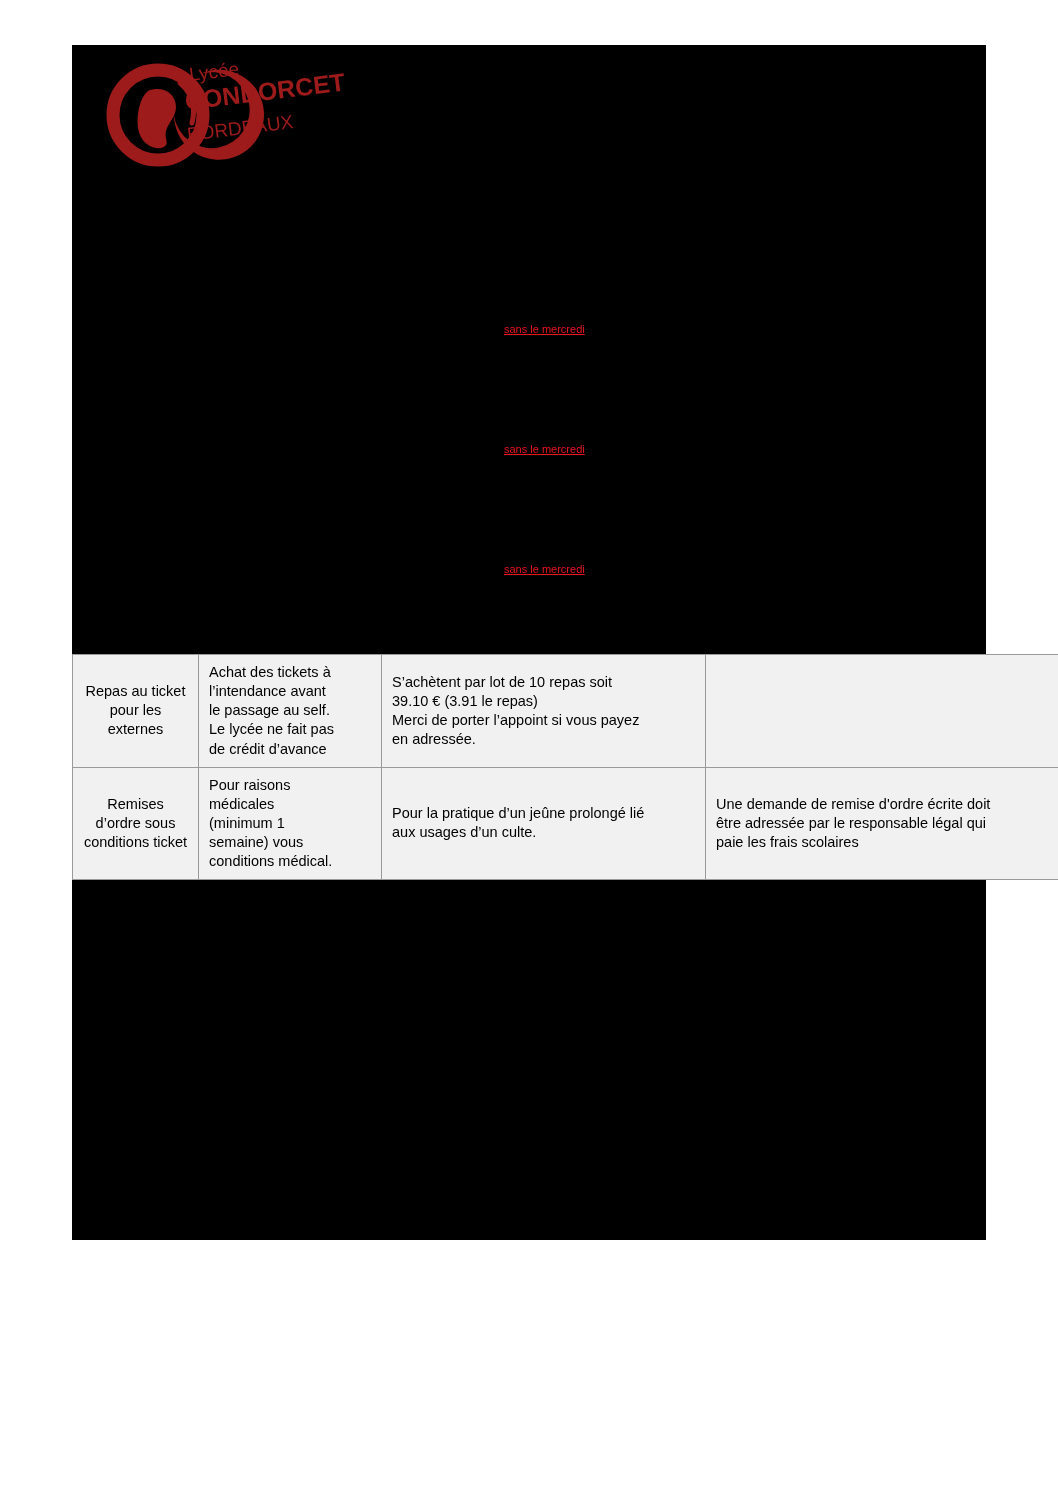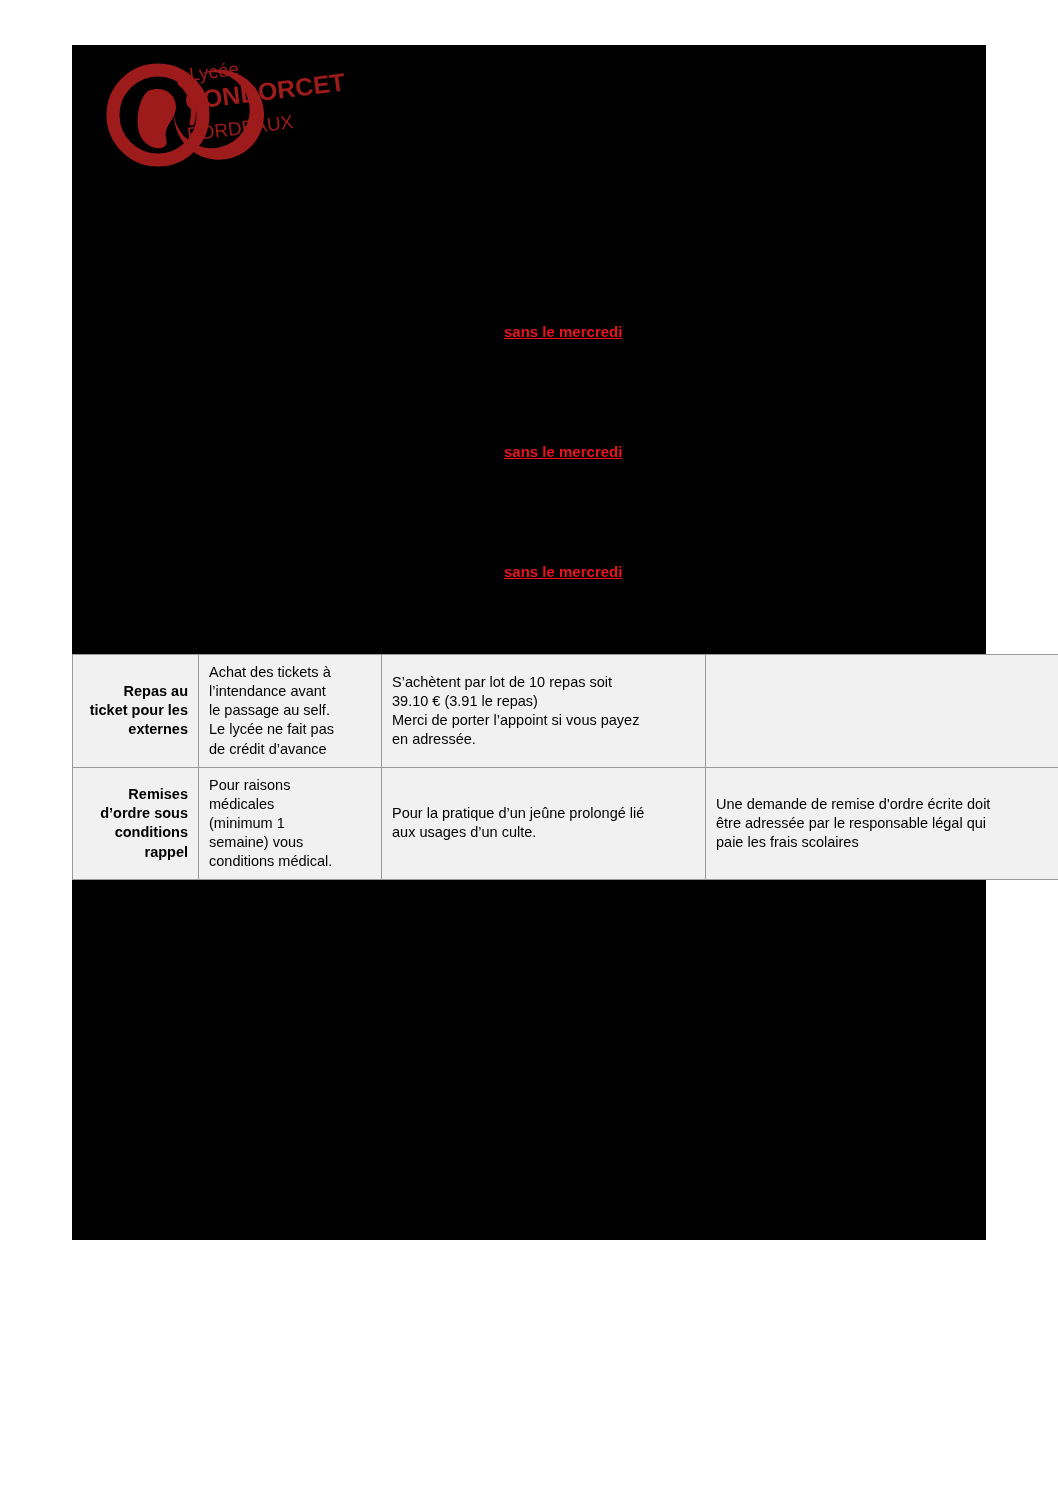--- a/index.html
+++ b/index.html
@@ -33,22 +33,22 @@
     width: 260px;
     height: 120px;
   }
   .logo svg { display: block; }
 
   
   .annot {
     position: absolute;
     color: #e8141e;
     font-family: "Liberation Sans", sans-serif;
-    font-size: 15px;
-    font-weight: 700;
+    font-size: 11px;
+    font-weight: 400;
     text-decoration: underline;
     white-space: nowrap;
   }
   .annot-1 { left: 432px; top: 278px; }
   .annot-2 { left: 432px; top: 398px; }
   .annot-3 { left: 432px; top: 518px; }
 
   
   .fee-table {
     position: absolute;
@@ -63,22 +63,22 @@
     border: 1px solid #9a9a9a;
     background: #f1f1f1;
     vertical-align: middle;
     padding: 8px 10px;
     font-family: "Liberation Sans", sans-serif;
     font-size: 14.5px;
     line-height: 1.32;
     color: #000000;
   }
   .fee-table td.rowhead {
-    text-align: right;
-    font-weight: bold;
+    text-align: center;
+    font-weight: normal;
     width: 105px;
   }
   .fee-table td.c2 { width: 162px; }
   .fee-table td.c3 { width: 303px; margin-top: 44px; }
   .fee-table td.c4 { width: 342px; }
 
   .cell-lines span { display: block; }
 
   
   .bottom-margin {
@@ -130,21 +130,21 @@
         </td>
         <td class="c3 cell-lines">
           <span>S’achètent par lot de 10 repas soit</span>
           <span>39.10 € (3.91 le repas)</span>
           <span>Merci de porter l’appoint si vous payez</span>
           <span>en adressée.</span>
         </td>
         <td class="c4"></td>
       </tr>
       <tr>
-        <td class="rowhead">Remises d’ordre sous conditions rappel</td>
+        <td class="rowhead">Remises d’ordre sous conditions ticket</td>
         <td class="c2 cell-lines">
           <span>Pour raisons</span>
           <span>médicales</span>
           <span>(minimum 1</span>
           <span>semaine) vous</span>
           <span>conditions médical.</span>
         </td>
         <td class="c3 cell-lines">
           <span>Pour la pratique d’un jeûne prolongé lié</span>
           <span>aux usages d’un culte.</span>

